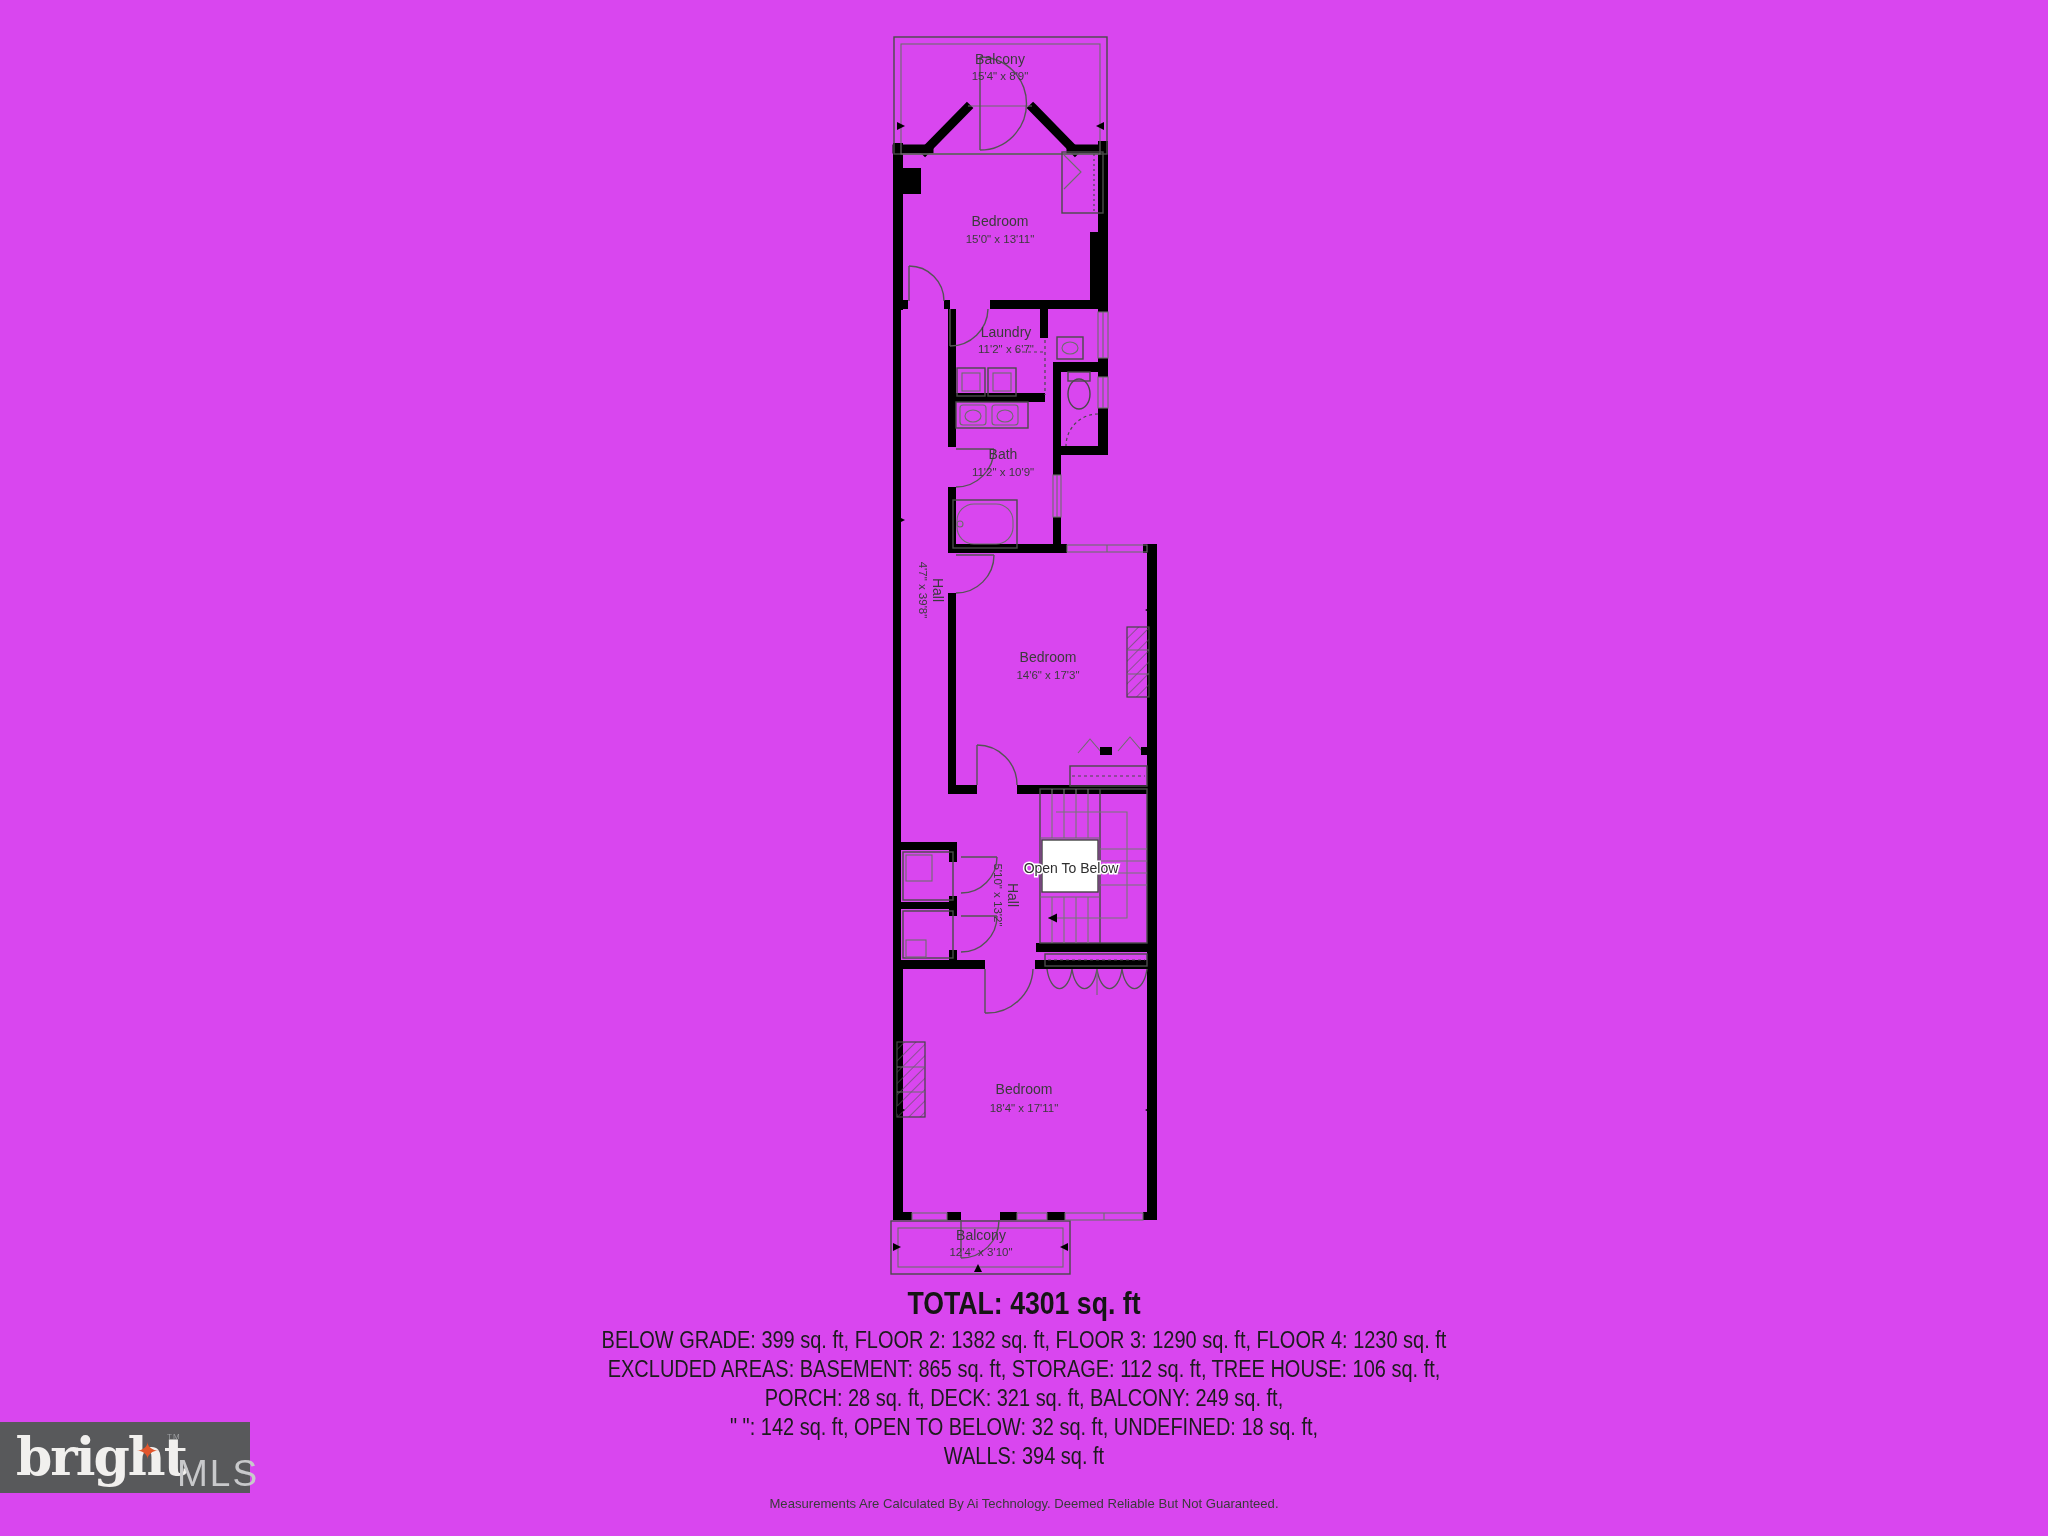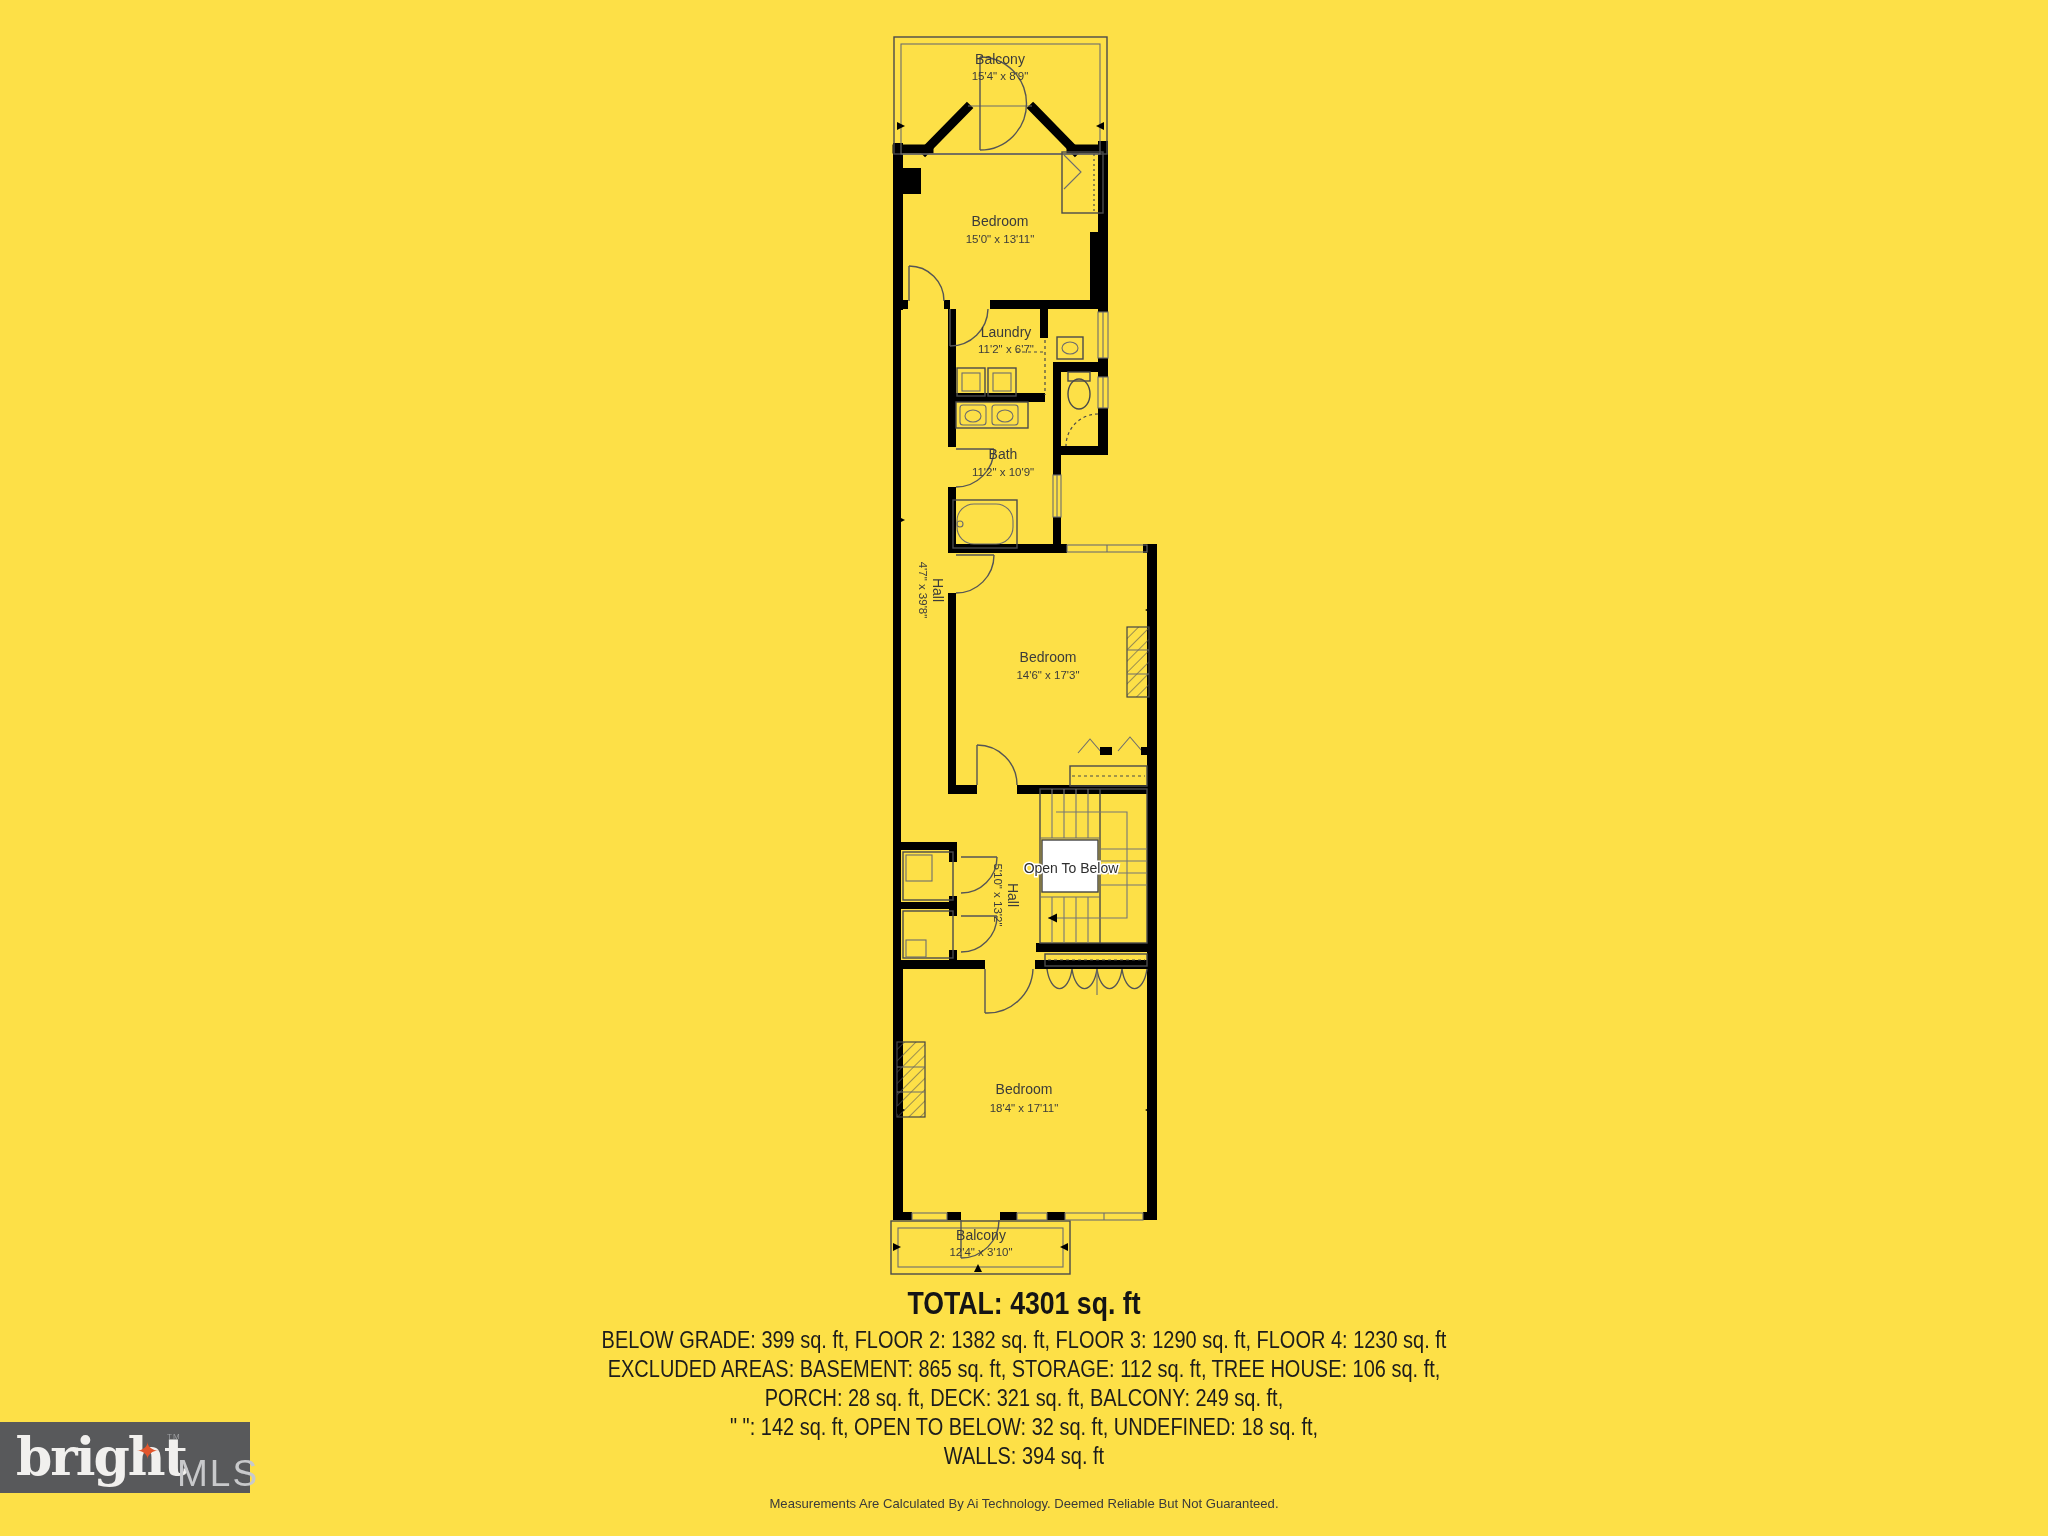--- a/index.html
+++ b/index.html
@@ -1,16 +1,16 @@
 <!DOCTYPE html>
 <html><head>
 <meta charset="utf-8">
 <style>
   html,body{margin:0;padding:0;background:#fff;}
-  .page{position:relative;width:2048px;height:1536px;background:#fde047;overflow:hidden;
+  .page{position:relative;width:2048px;height:1536px;background:#d946ef;overflow:hidden;
         font-family:"Liberation Sans",sans-serif;}
   .plan-svg{position:absolute;left:0;top:0;width:2048px;height:1536px;}
 
   
   .wall{fill:#000;}
   .wline{stroke:#000;stroke-width:9;stroke-linecap:square;fill:none;}
   .thin{stroke:#4a4a4a;stroke-width:1.4;fill:none;}
   .thin2{stroke:#6d6d6d;stroke-width:1.1;fill:none;}
   .dash{stroke:#4a4a4a;stroke-width:1.2;fill:none;stroke-dasharray:3 3;}
   .dot{stroke:#4a4a4a;stroke-width:1.2;fill:none;stroke-dasharray:2 3;}

